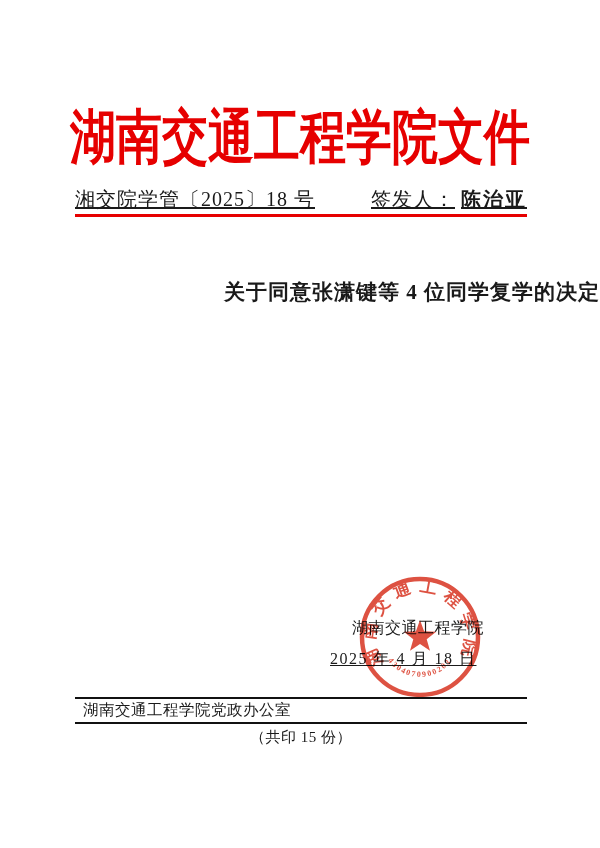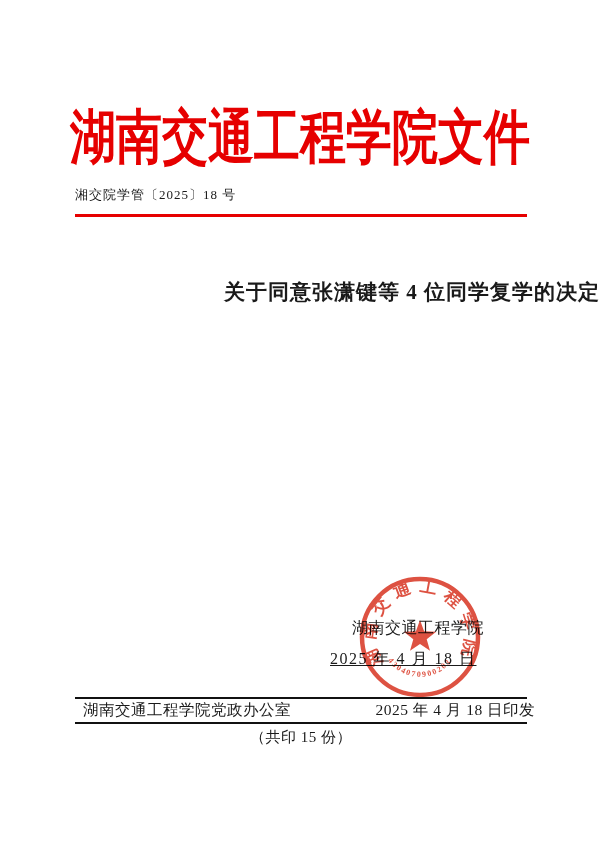--- a/index.html
+++ b/index.html
@@ -27,21 +27,21 @@
     font-weight:bold;
     font-size:46px;
     letter-spacing:0px;
     transform:scaleY(1.28);
     transform-origin:center top;
     white-space:nowrap;
   }
   .docnum-row{
     position:absolute;top:186px;left:75px;width:452px;
     display:flex;justify-content:space-between;align-items:baseline;
-    font-size:13px;letter-spacing:1px;
+    font-size:20px;letter-spacing:1px;text-decoration:underline;
   }
   .issuer b{margin-left:6px;letter-spacing:2px;}
   .red-rule{
     position:absolute;top:214px;left:75px;width:452px;height:3px;
     background:var(--red);
   }
 
   
   .doc-title{
     position:absolute;top:278px;left:0;width:600px;margin:0;
@@ -110,20 +110,21 @@
 </style>
 </head>
 <body>
 
 <div class="page">
 
   <div class="masthead">湖南交通工程学院文件</div>
 
   <div class="docnum-row">
     <span>湘交院学管〔2025〕18 号</span>
+    <span class="issuer"><span>签发人：</span><b>陈治亚</b></span>
   </div>
 
   <div class="red-rule"></div>
 
   <h1 class="doc-title">关于同意张潇键等 4 位同学复学的决定</h1>
 
 
   <div class="sig-org">湖南交通工程学院</div>
   <div class="sig-date">2025 年 4 月 18 日</div>
 
@@ -136,18 +137,17 @@
       <textPath href="#sealArcTop" textLength="188" lengthAdjust="spacing">湖南交通工程学院</textPath>
     </text>
     <text class="serial">
       <textPath href="#sealArcBottom" startOffset="3" textLength="72" lengthAdjust="spacing">4304070900203</textPath>
     </text>
   </svg>
 
   <div class="foot-rule rule-top"></div>
   <div class="footer-row">
     <span>湖南交通工程学院党政办公室</span>
-    <span>2025 年 4 月 18 日印发</span>
   </div>
   <div class="foot-rule rule-bottom"></div>
   <div class="copies">（共印 15 份）</div>
 
 </div>
 
 </body></html>

